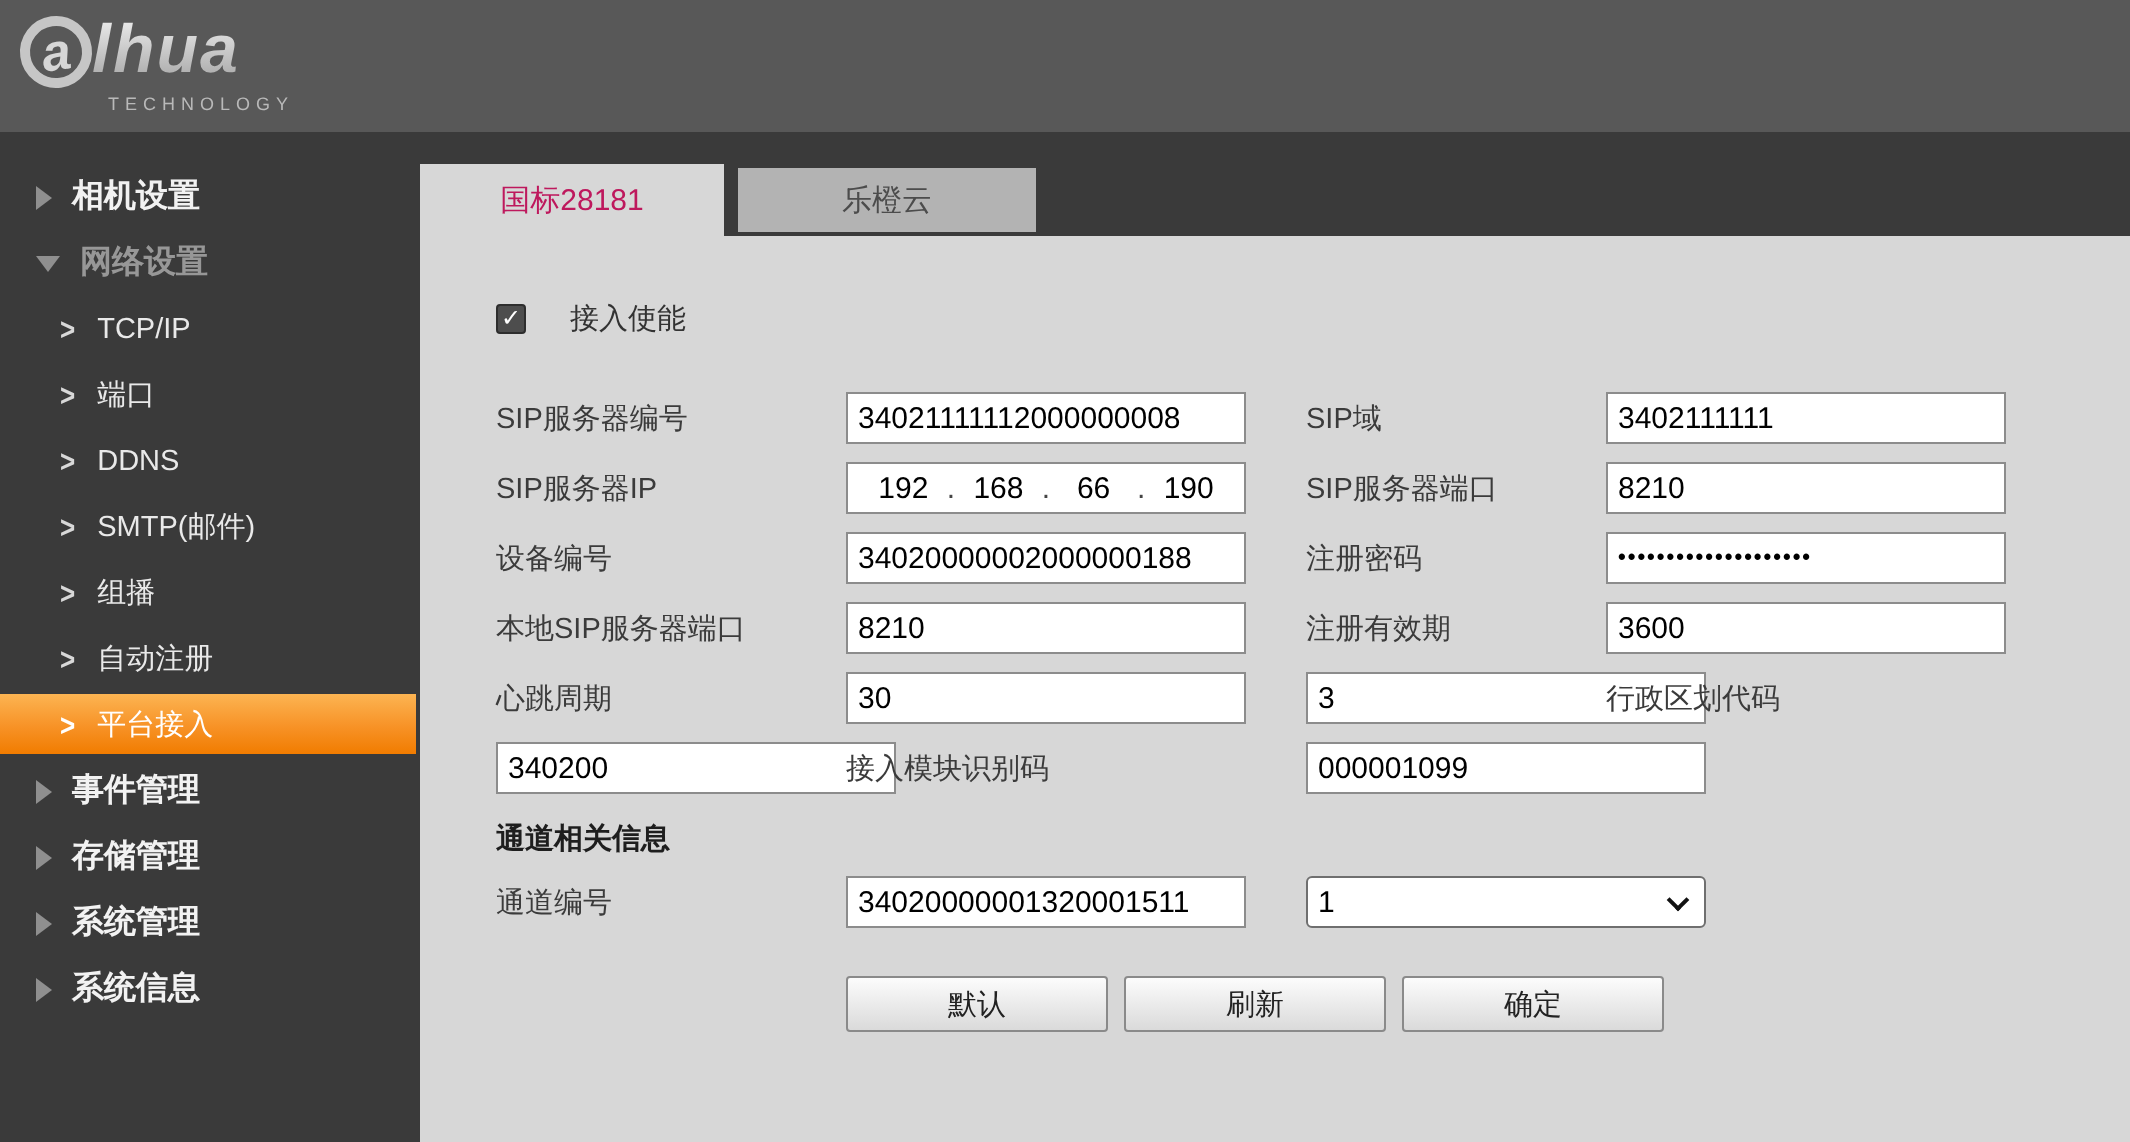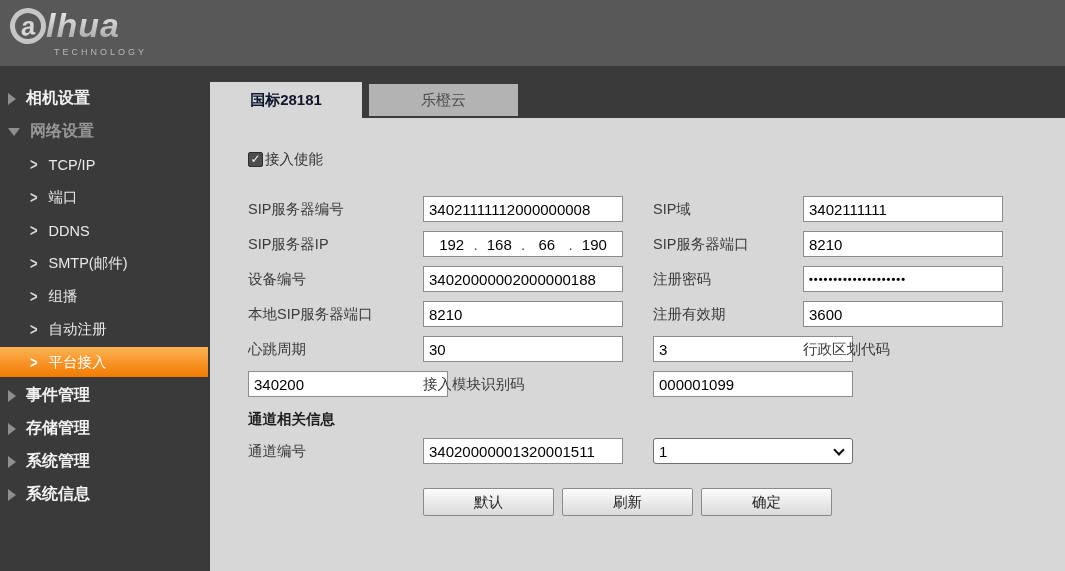--- a/index.html
+++ b/index.html
@@ -13,50 +13,50 @@
   .logo-ring { width:36px; height:36px; border:5px solid #c6c6c6; border-radius:50%;
                display:flex; align-items:center; justify-content:center;
                font-style:italic; font-weight:bold; font-size:26px; color:#d6d6d6; transform:rotate(-8deg); }
   .logo-rest { font-style:italic; font-weight:bold; font-size:34px; letter-spacing:1px;
                background:linear-gradient(180deg,#f2f2f2,#9f9f9f); -webkit-background-clip:text; background-clip:text; color:transparent; }
   .logo-sub { font-size:9px; letter-spacing:3px; color:#b9b9b9; margin:2px 0 0 44px; }
 
   
   .sidebar { position:absolute; top:66px; left:0; width:210px; height:505px; background:#3a3a3a; padding-top:16px; }
   .side-item { height:33px; display:flex; align-items:center; cursor:pointer; }
-  .side-item.group { padding-left:8px; }
+  .side-item.group { padding-left:18px; }
   .side-item.sub   { padding-left:30px; }
   .tri-right { width:0; height:0; border-top:6px solid transparent; border-bottom:6px solid transparent;
                border-left:8px solid #8f8f8f; margin-right:10px; }
   .tri-down  { width:0; height:0; border-left:6px solid transparent; border-right:6px solid transparent;
                border-top:8px solid #8f8f8f; margin-right:10px; }
   .chev { color:#d8d8d8; font-weight:bold; font-size:13px; margin-right:11px; transform:scaleY(1.2); }
   .group-label { color:#f2f2f2; font-weight:bold; font-size:16px; }
   .group-label.dim { color:#979797; }
   .sub-label { color:#e9e9e9; font-size:14.5px; }
   .side-item.selected { background:linear-gradient(180deg,#fcb452 0%, #f79226 55%, #f17c00 100%); width:208px; height:30px; margin:1px 0 2px 0; }
   .side-item.selected .sub-label { color:#ffffff; }
   .side-item.selected .chev { color:#ffffff; }
 
   
   .tabrow { position:absolute; top:66px; left:210px; width:855px; height:52px; background:#3a3a3a;
             display:flex; align-items:flex-end; }
   .tab { display:flex; align-items:center; justify-content:center; cursor:pointer; }
-  .tab.active { width:152px; height:36px; background:#d7d7d7; color:#0f172a; font-weight:bold; font-size:15px; }
+  .tab.active { width:152px; height:36px; background:#d7d7d7; color:#be185d; font-weight:normal; font-size:15px; }
   .tab.inactive { width:149px; height:32px; background:#b3b3b3; color:#4c4c4c; font-size:15px; margin:16px 0 2px 7px; }
 
   
   .content { position:absolute; top:118px; left:210px; width:855px; height:453px; background:#d7d7d7;
              padding:33px 0 0 38px; }
 
   .enable-row { display:flex; align-items:center; height:16px; margin-bottom:29px; }
   .checkbox { width:15px; height:15px; background:#4d4d4d; border:1px solid #2d2d2d; border-radius:2px;
               display:flex; align-items:center; justify-content:center; cursor:pointer; }
   .checkbox .mark { color:#ffffff; font-size:12px; line-height:1; font-weight:bold; }
-  .enable-label { margin-left:2px; font-size:14.5px; color:#333; }
+  .enable-label { margin-left:22px; font-size:14.5px; color:#333; }
 
   .form-grid { display:grid; grid-template-columns:175px 230px 150px 200px; grid-auto-rows:26px; row-gap:9px; align-items:center; }
   .flabel { font-size:14.5px; color:#3b3b3b; }
   .finput { width:200px; height:26px; border:1px solid #8c8c8c; background:#fff; font-family:"Liberation Sans",sans-serif;
             font-size:15px; color:#000; padding:0 5px; outline:none; }
   .finput.pw { font-size:11px; letter-spacing:1px; font-weight:bold; }
   .ipbox { width:200px; height:26px; border:1px solid #8c8c8c; background:#fff; display:flex; align-items:center;
            font-size:15px; color:#000; padding:12px 6px; }
   .ipbox span { flex:1; text-align:center; }
   .ipbox i { font-style:normal; color:#444; }

